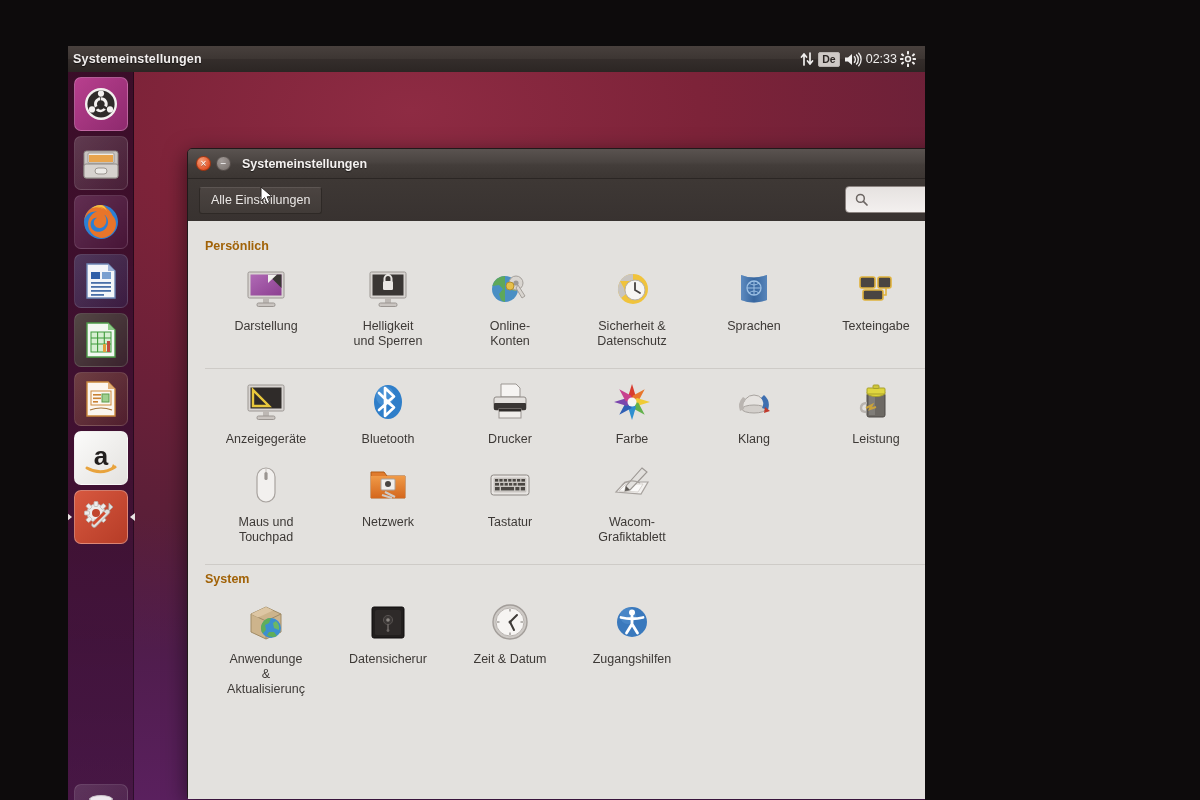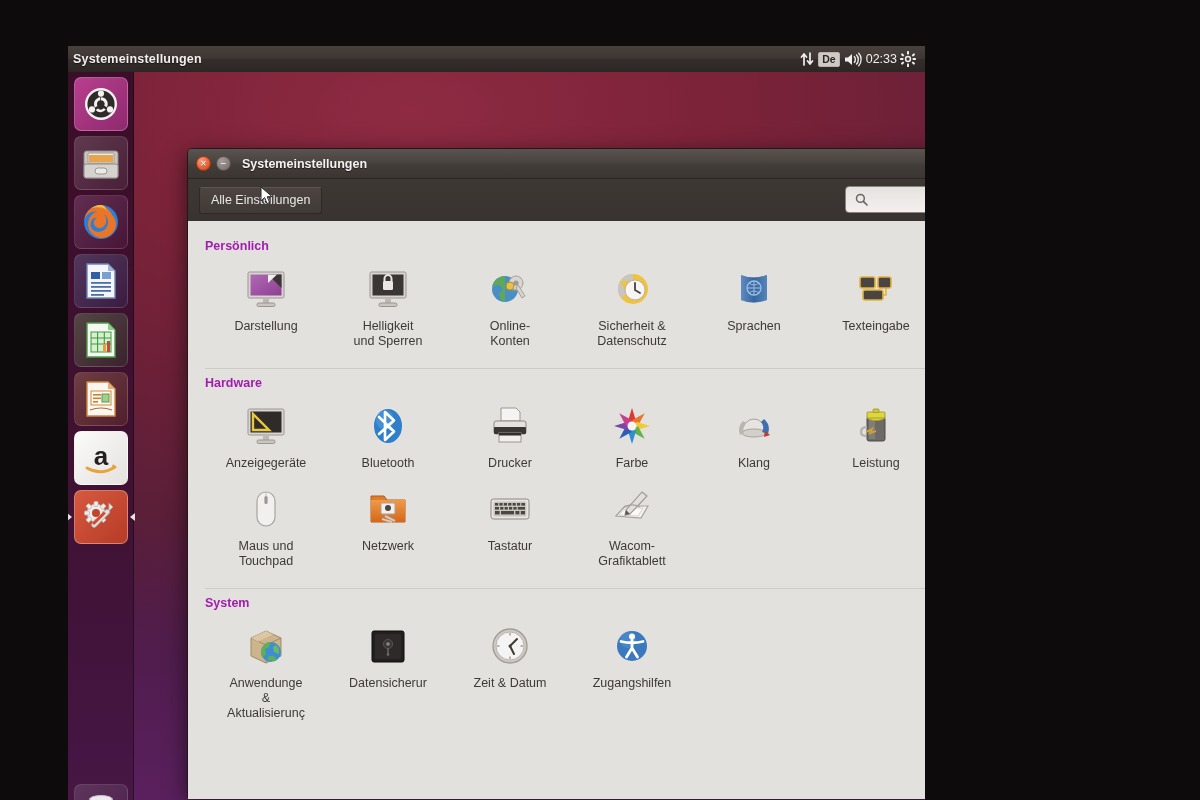--- a/index.html
+++ b/index.html
@@ -65,21 +65,21 @@
   #allsettings { background:linear-gradient(to bottom,#4b4441,#413b38); color:#eae7e5;
      border:1px solid #2e2926; border-top-color:#5c5552; border-radius:3px;
      font-size:12.5px; padding:5px 11px 6px; }
   #search { position:absolute; right:11px; top:7px; width:215px; height:27px;
      background:linear-gradient(to bottom,#e6e2e0,#f3f0ef); border:1px solid #8b8380;
      border-radius:4px; display:flex; align-items:center; padding-left:9px; gap:6px; }
   #search-text { font-size:12px; color:#8d8885; }
 
   #content { height:578px; background:#e3e1de; overflow:hidden; padding:11px 17px 0 17px; }
   .section { padding-top:3px; }
-  .sec-title { font-size:12.5px; font-weight:bold; color:#a21caf; margin:4px 0 6px 0; }
+  .sec-title { font-size:12.5px; font-weight:bold; color:#a16207; margin:4px 0 6px 0; }
   .sep { height:1px; background:#cecbc7; margin:11px 0 0 0; }
   .grid { display:flex; flex-wrap:wrap; }
   .item { width:122px; display:flex; flex-direction:column; align-items:center;
      padding:6px 2px 8px; }
   .item .ic { width:48px; height:48px; display:flex; align-items:center; justify-content:center; }
   .item .lb { margin-top:6px; font-size:12.5px; color:#3d3936; text-align:center; line-height:15px;
      max-width:118px; overflow:hidden; }
   .lb.clip { white-space:nowrap; text-overflow:clip; max-width:104px; }
 
   
@@ -388,21 +388,20 @@
                 <path d="M33 22 V29 H30" stroke="#e0b23c" stroke-width="1.6" fill="none"></path>
               </svg>
             </div>
             <div class="lb">Texteingabe</div>
           </div>
         </div>
         <div class="sep"></div>
       </div>
 
       <div class="section">
-        <div class="sec-title">Hardware</div>
         <div class="grid">
 
           <div class="item">
             <div class="ic">
               <svg width="46" height="46" viewBox="0 0 46 46">
                 <rect x="5" y="6" width="36" height="26" rx="1.5" fill="#d8d4d1" stroke="#9b9692"></rect>
                 <rect x="7.5" y="8.5" width="31" height="21" fill="#2f2b29"></rect>
                 <path d="M10 27 L10 11 L26 27 Z" fill="none" stroke="#e8c83c" stroke-width="2.4"></path>
                 <rect x="20" y="32" width="6" height="6" fill="#bdb8b4"></rect>
                 <rect x="14" y="37" width="18" height="3.5" rx="1.5" fill="#cac5c1" stroke="#9b9692"></rect>

